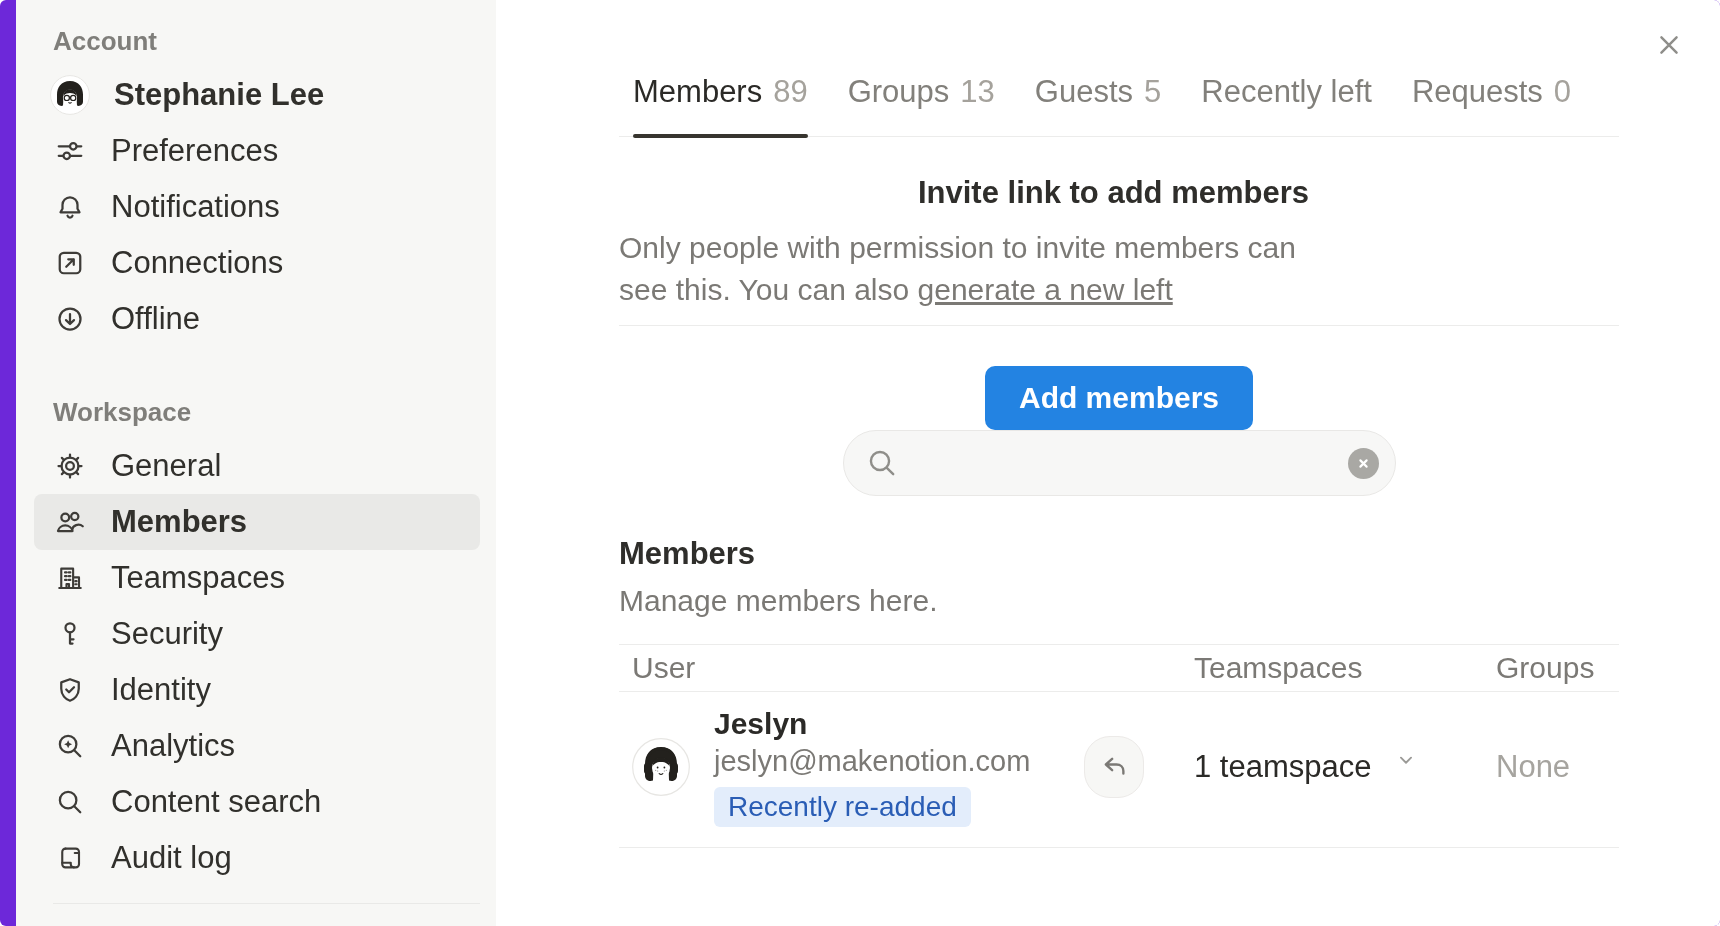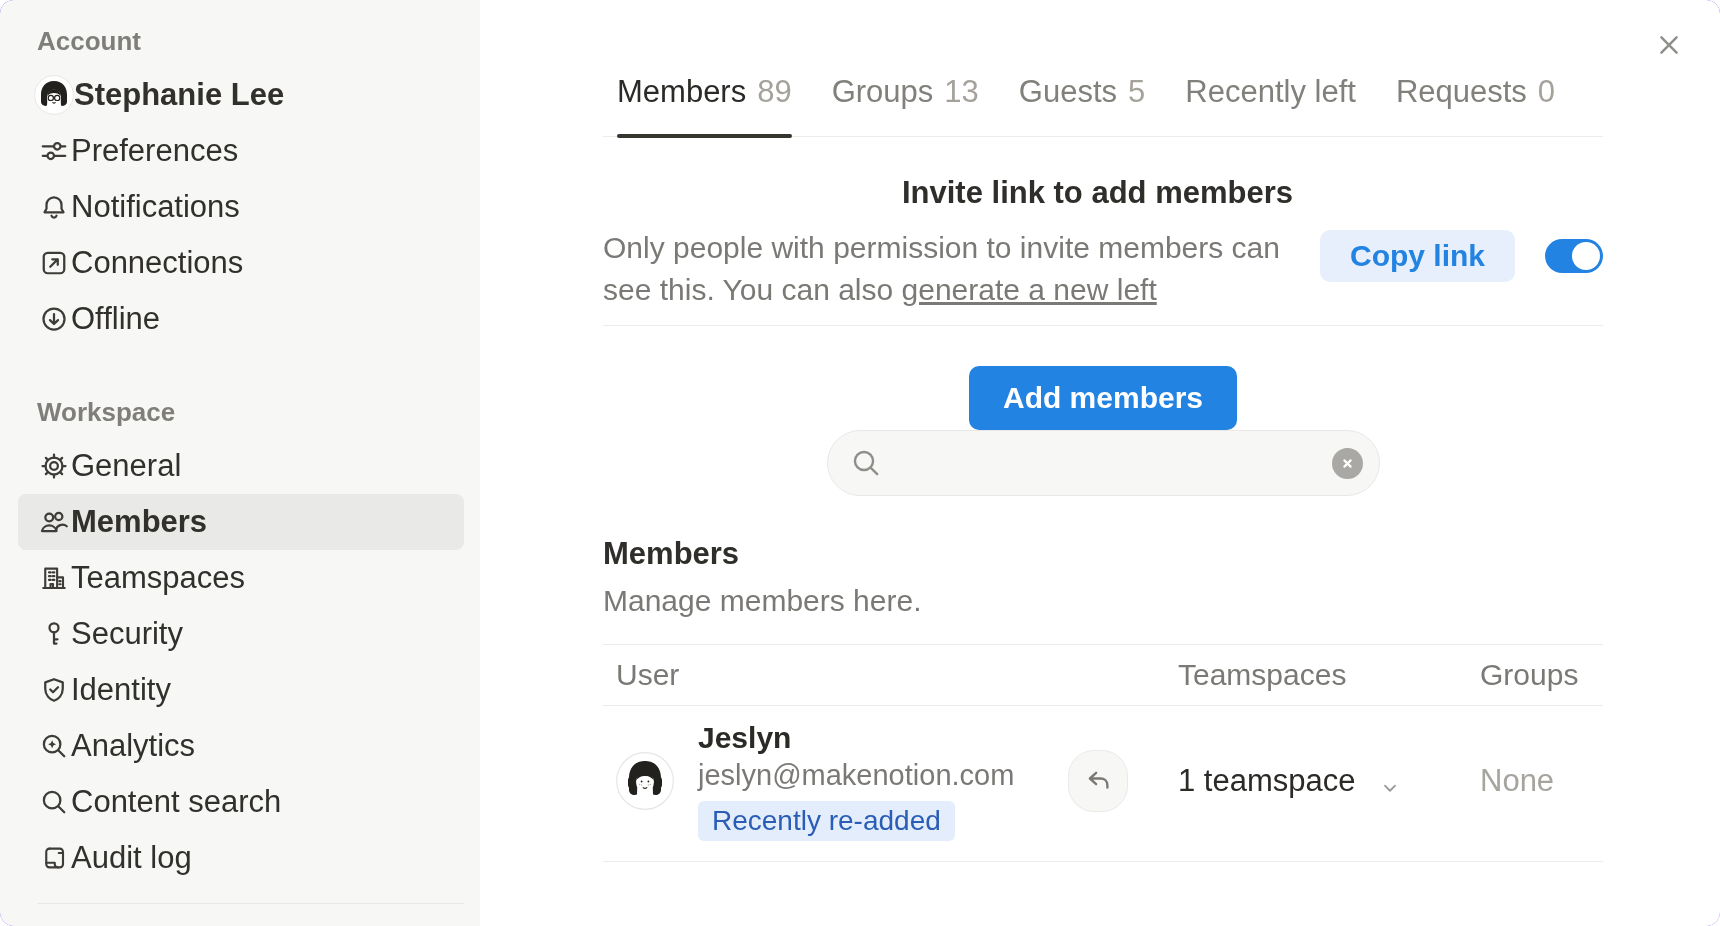--- a/index.html
+++ b/index.html
@@ -1,29 +1,29 @@
 <!DOCTYPE html>
 <html><head>
 <meta charset="utf-8">
 <style>
   * { box-sizing: border-box; margin: 0; padding: 0; }
   html,body { width:1720px; height:926px; }
   body {
     font-family: "Liberation Sans", "DejaVu Sans", sans-serif;
     background:#ffffff; color:#2f2e2b; overflow:hidden;
   }
-  .app { display:flex; width:1720px; height:926px; background:#6d28d9; border-radius:14px; overflow:hidden; }
+  .app { display:flex; width:1720px; height:926px; background:#6d28d9; border-radius:6px; overflow:hidden;padding-left:16px; }
 
   
   .sidebar { width:480px; flex:0 0 480px; background:#f7f7f5; padding-top:26px; position:relative; }
   .side-label { margin:0 0 10px 37px; font-size:26px; font-weight:700; color:#7f7e7a; }
   .side-section.workspace { margin-top:50px; }
   .side-item {
     height:56px; margin:0 16px 0 18px; padding-left:19px; border-radius:8px;
-    display:flex; align-items:center; font-size:31px; font-weight:500;
+    display:flex; align-items:center; gap:24px; font-size:31px; font-weight:500;
     color:#31302c; cursor:pointer;text-align:center;
   }
   .side-item.selected { background:#e9e9e7; font-weight:700; }
   .side-item.user-row { font-weight:700; }
   .side-ic { width:34px; height:34px; display:flex; align-items:center; justify-content:center; color:#3e3c38; flex:0 0 34px; }
   .side-ic svg { width:30px; height:30px; }
   .avatar-sm { width:40px; height:40px; flex:0 0 40px; margin-left:-3px; }
   .avatar-sm svg { width:40px; height:40px; }
   .side-divider { position:absolute; left:37px; right:16px; bottom:22px; border-top:1px solid #e9e9e7; }
 
@@ -61,36 +61,36 @@
   .clear-btn { width:31px; height:31px; border-radius:50%; border:none; background:#a9a8a4; color:#fff;
     display:flex; align-items:center; justify-content:center; cursor:pointer; flex:0 0 31px; }
   .clear-btn svg { width:15px; height:15px; }
 
   .members-head { margin-top:40px; }
   .members-head h3 { font-size:31px; font-weight:600; color:#2f2e2b; }
   .members-head p { margin-top:12px; font-size:30px; color:#7b7975; }
 
   .table { margin-top:26px; }
   .thead, .trow { display:grid; grid-template-columns:562px 302px 136px; }
-  .thead { height:62px; align-items:center; border-top:1px solid #ececeb; border-bottom:1px solid #ececeb;
+  .thead { height:48px; align-items:center; border-top:1px solid #ececeb; border-bottom:1px solid #ececeb;
     color:#7b7975; font-size:30px; }
   .thead > div { padding-left:13px; }
   .trow { border-bottom:1px solid #ececeb; padding:15px 0 20px; align-items:center; }
   .cell-user { display:flex; align-items:center; padding-left:13px; }
   .avatar-lg { width:58px; height:58px; flex:0 0 58px; margin-right:24px; }
   .avatar-lg svg { width:58px; height:58px; }
   .uname { font-size:30px; font-weight:700; color:#2b2a27; }
   .uemail { margin-top:4px; font-size:29px; color:#7b7975; }
   .ubadge { display:inline-block; margin-top:9px; padding:4px 14px; border-radius:6px;
     background:#e3edfb; color:#2a5db5; font-size:28px; }
   .undo-btn { margin-left:auto; margin-right:37px; width:60px; height:62px; border-radius:26px;
     background:#f7f7f5; border:1px solid #eceae8; display:flex; align-items:center; justify-content:center;
     color:#7b7975; cursor:pointer; flex:0 0 60px; }
   .undo-btn svg { width:30px; height:30px; }
-  .cell-team { padding-left:13px; display:flex; align-items:flex-end; gap:23px; font-size:31px; color:#2b2a27; cursor:pointer; }
+  .cell-team { padding-left:13px; display:flex; align-items:flex-start; gap:23px; font-size:31px; color:#2b2a27; cursor:pointer; }
   .cell-team svg { width:22px; height:22px; color:#9b9a97; }
   .cell-groups { padding-left:13px; font-size:31px; color:#a6a49f; }
 </style>
 </head>
 <body>
 
 <div class="app">
 
   <aside class="sidebar">
     <div class="side-section">
@@ -277,26 +277,20 @@
         <div class="tab">
           <span>Requests</span>
           <span class="count">0</span>
         </div>
       </nav>
 
       <section class="invite">
         <div class="invite-text">
           <h2>Invite link to add members</h2>
           <p><span>Only people with permission to invite members can</span><br><span>see this. You can also </span><a>generate a new left</a></p>
-        </div>
-        <div class="invite-controls">
-          <button class="copy-btn">Copy link</button>
-          <div class="toggle">
-            <div class="knob"></div>
-          </div>
         </div>
       </section>
 
       <hr class="rule">
 
       <section class="actions">
         <button class="add-btn">Add members</button>
         <div class="search">
           <svg class="mag" viewBox="0 0 24 24" fill="none" stroke="currentColor" stroke-width="1.8" stroke-linecap="round">
             <circle cx="10.5" cy="10.5" r="6.8"></circle>

